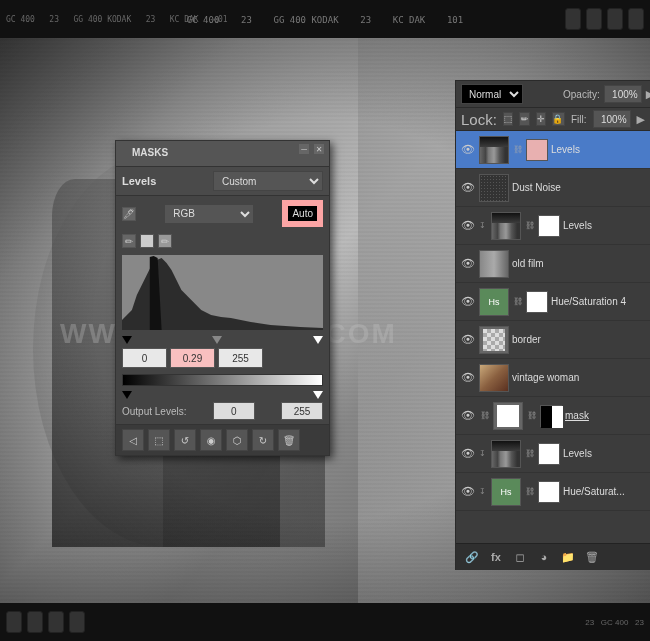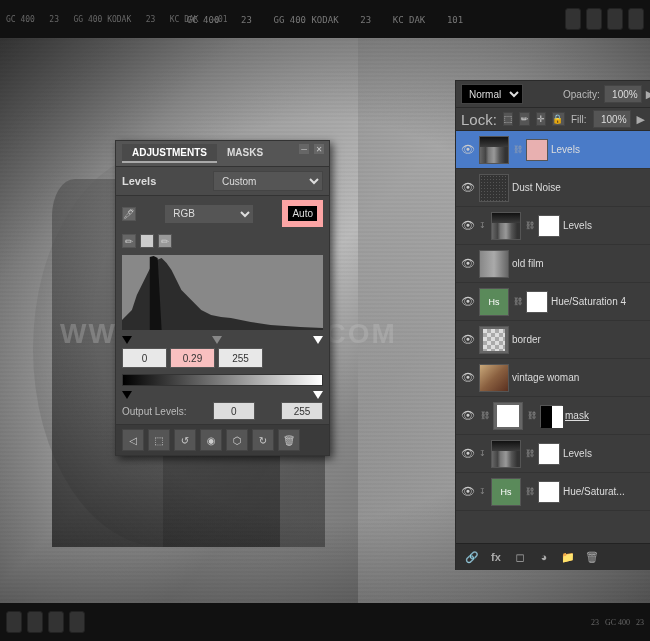--- a/index.html
+++ b/index.html
@@ -654,29 +654,28 @@
     <div class="watermark">WWW.PSD-DUDE.COM</div>
   </div>
 
   <div style="position:absolute;bottom:0;left:0;width:650px;height:38px;background:#111;display:flex;align-items:center;padding:0 6px;gap:5px;z-index:5;">
     <div style="display:flex;gap:5px;">
       <div class="perf" style="width:16px;height:22px;"></div>
       <div class="perf" style="width:16px;height:22px;"></div>
       <div class="perf" style="width:16px;height:22px;"></div>
       <div class="perf" style="width:16px;height:22px;"></div>
     </div>
-    <span style="font-size:8px;color:#666;font-family:Liberation Serif, serif;flex:1;text-align:right;">23 &nbsp; GC 400 &nbsp; 23</span>
+    <span style="font-size:8px;color:#666;font-family:Liberation Sans, sans-serif;flex:1;text-align:right;">23 &nbsp; GC 400 &nbsp; 23</span>
   </div>
 </div>
 
 <div class="adjustments-panel">
 
   <div class="adj-titlebar">
     <div class="adj-tabs">
-      <div class="adj-tab active">ADJUSTMENTS</div>
       <div class="adj-tab">MASKS</div>
     </div>
     <div class="adj-controls">
       <div class="adj-ctrl-btn">─</div>
       <div class="adj-ctrl-btn">✕</div>
     </div>
   </div>
 
   <div class="adj-levels-row">
     <span class="adj-levels-label">Levels</span>

